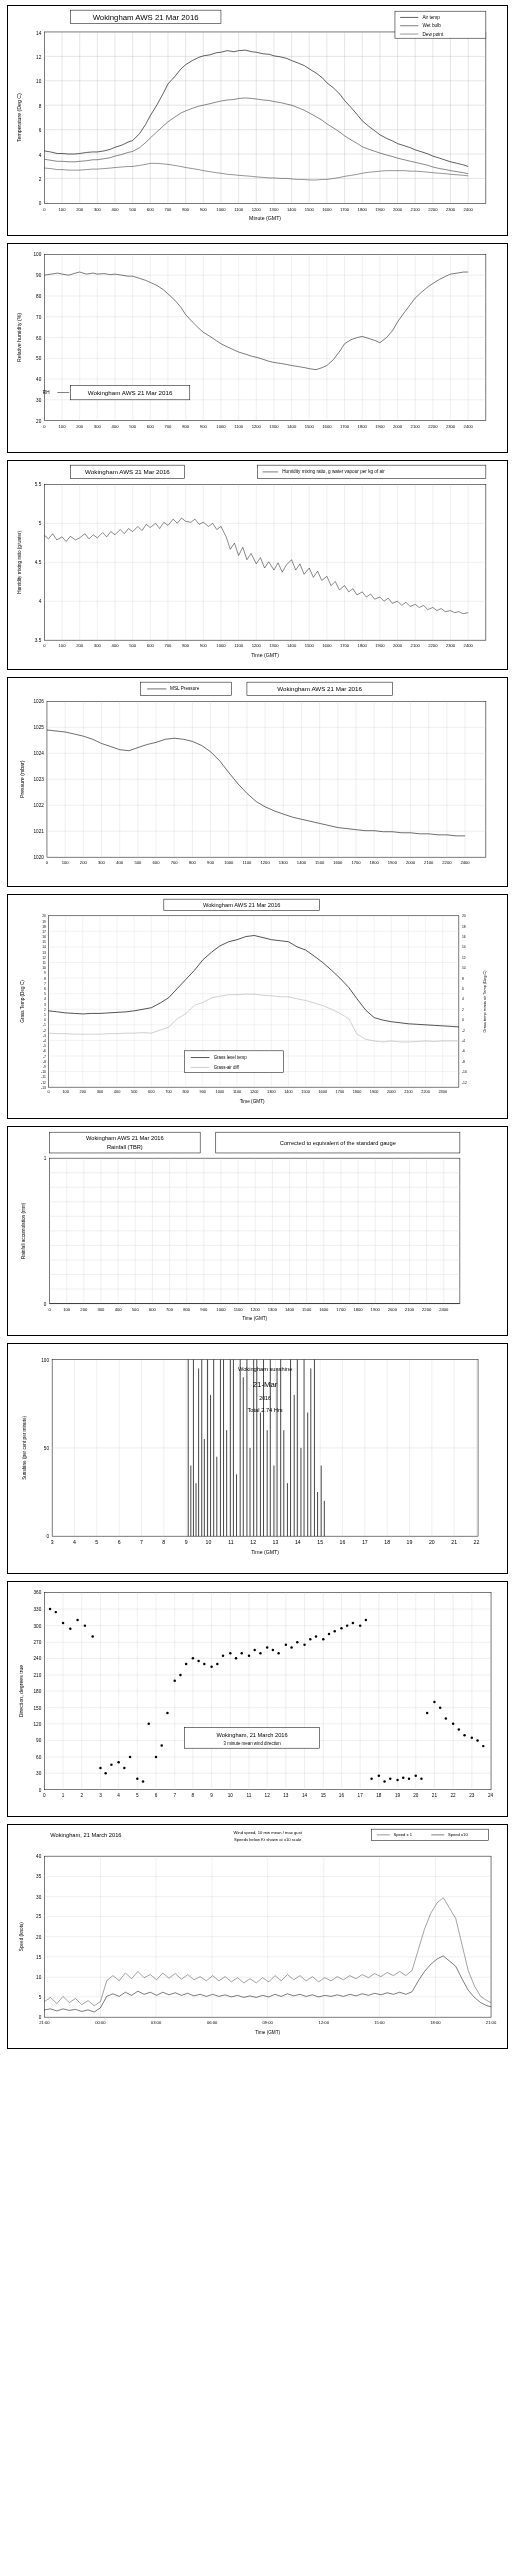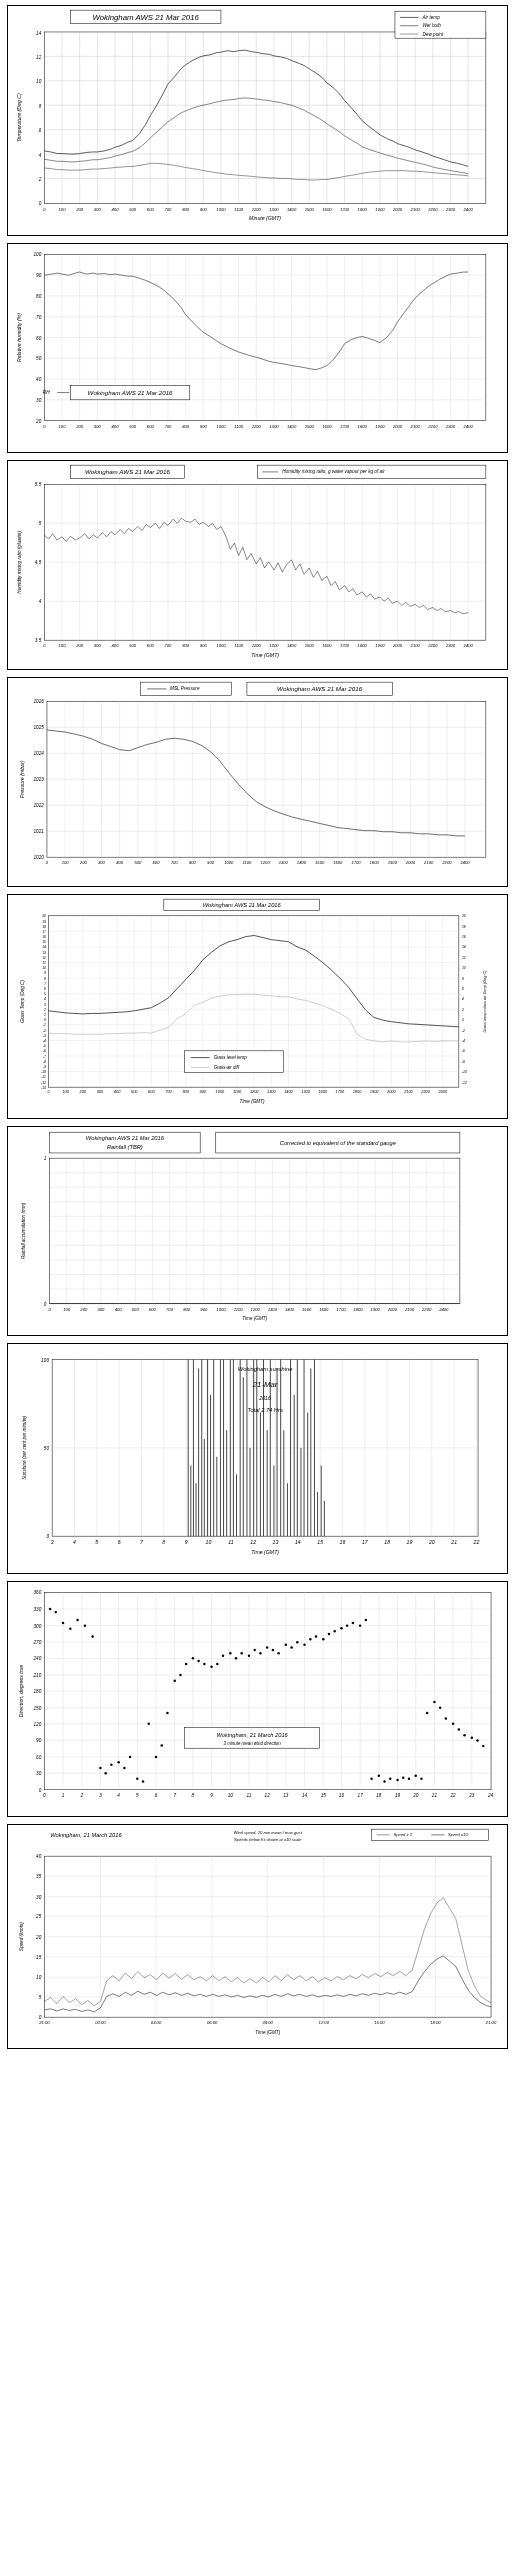--- a/index.html
+++ b/index.html
@@ -5,21 +5,21 @@
   html,body{margin:0;padding:0;background:#ffffff;}
   body{width:515px;font-family:"Liberation Sans",sans-serif;color:#000;}
   .page{width:515px;padding:0;}
   .panel{
     border:0.5px solid #000;
     margin:5.2px 7.2px 7.2px 7.2px;
     background:#fff;
     position:relative;
     box-sizing:border-box;
   }
-  .plotwrap{position:relative;width:100%;font-style:italic;}
+  .plotwrap{position:relative;width:100%;}
   svg{display:block;width:100%;height:auto;}
   
 </style>
 </head>
 <body>
 
 <div class="page">
 
   <div class="panel">
     <div class="plotwrap">

